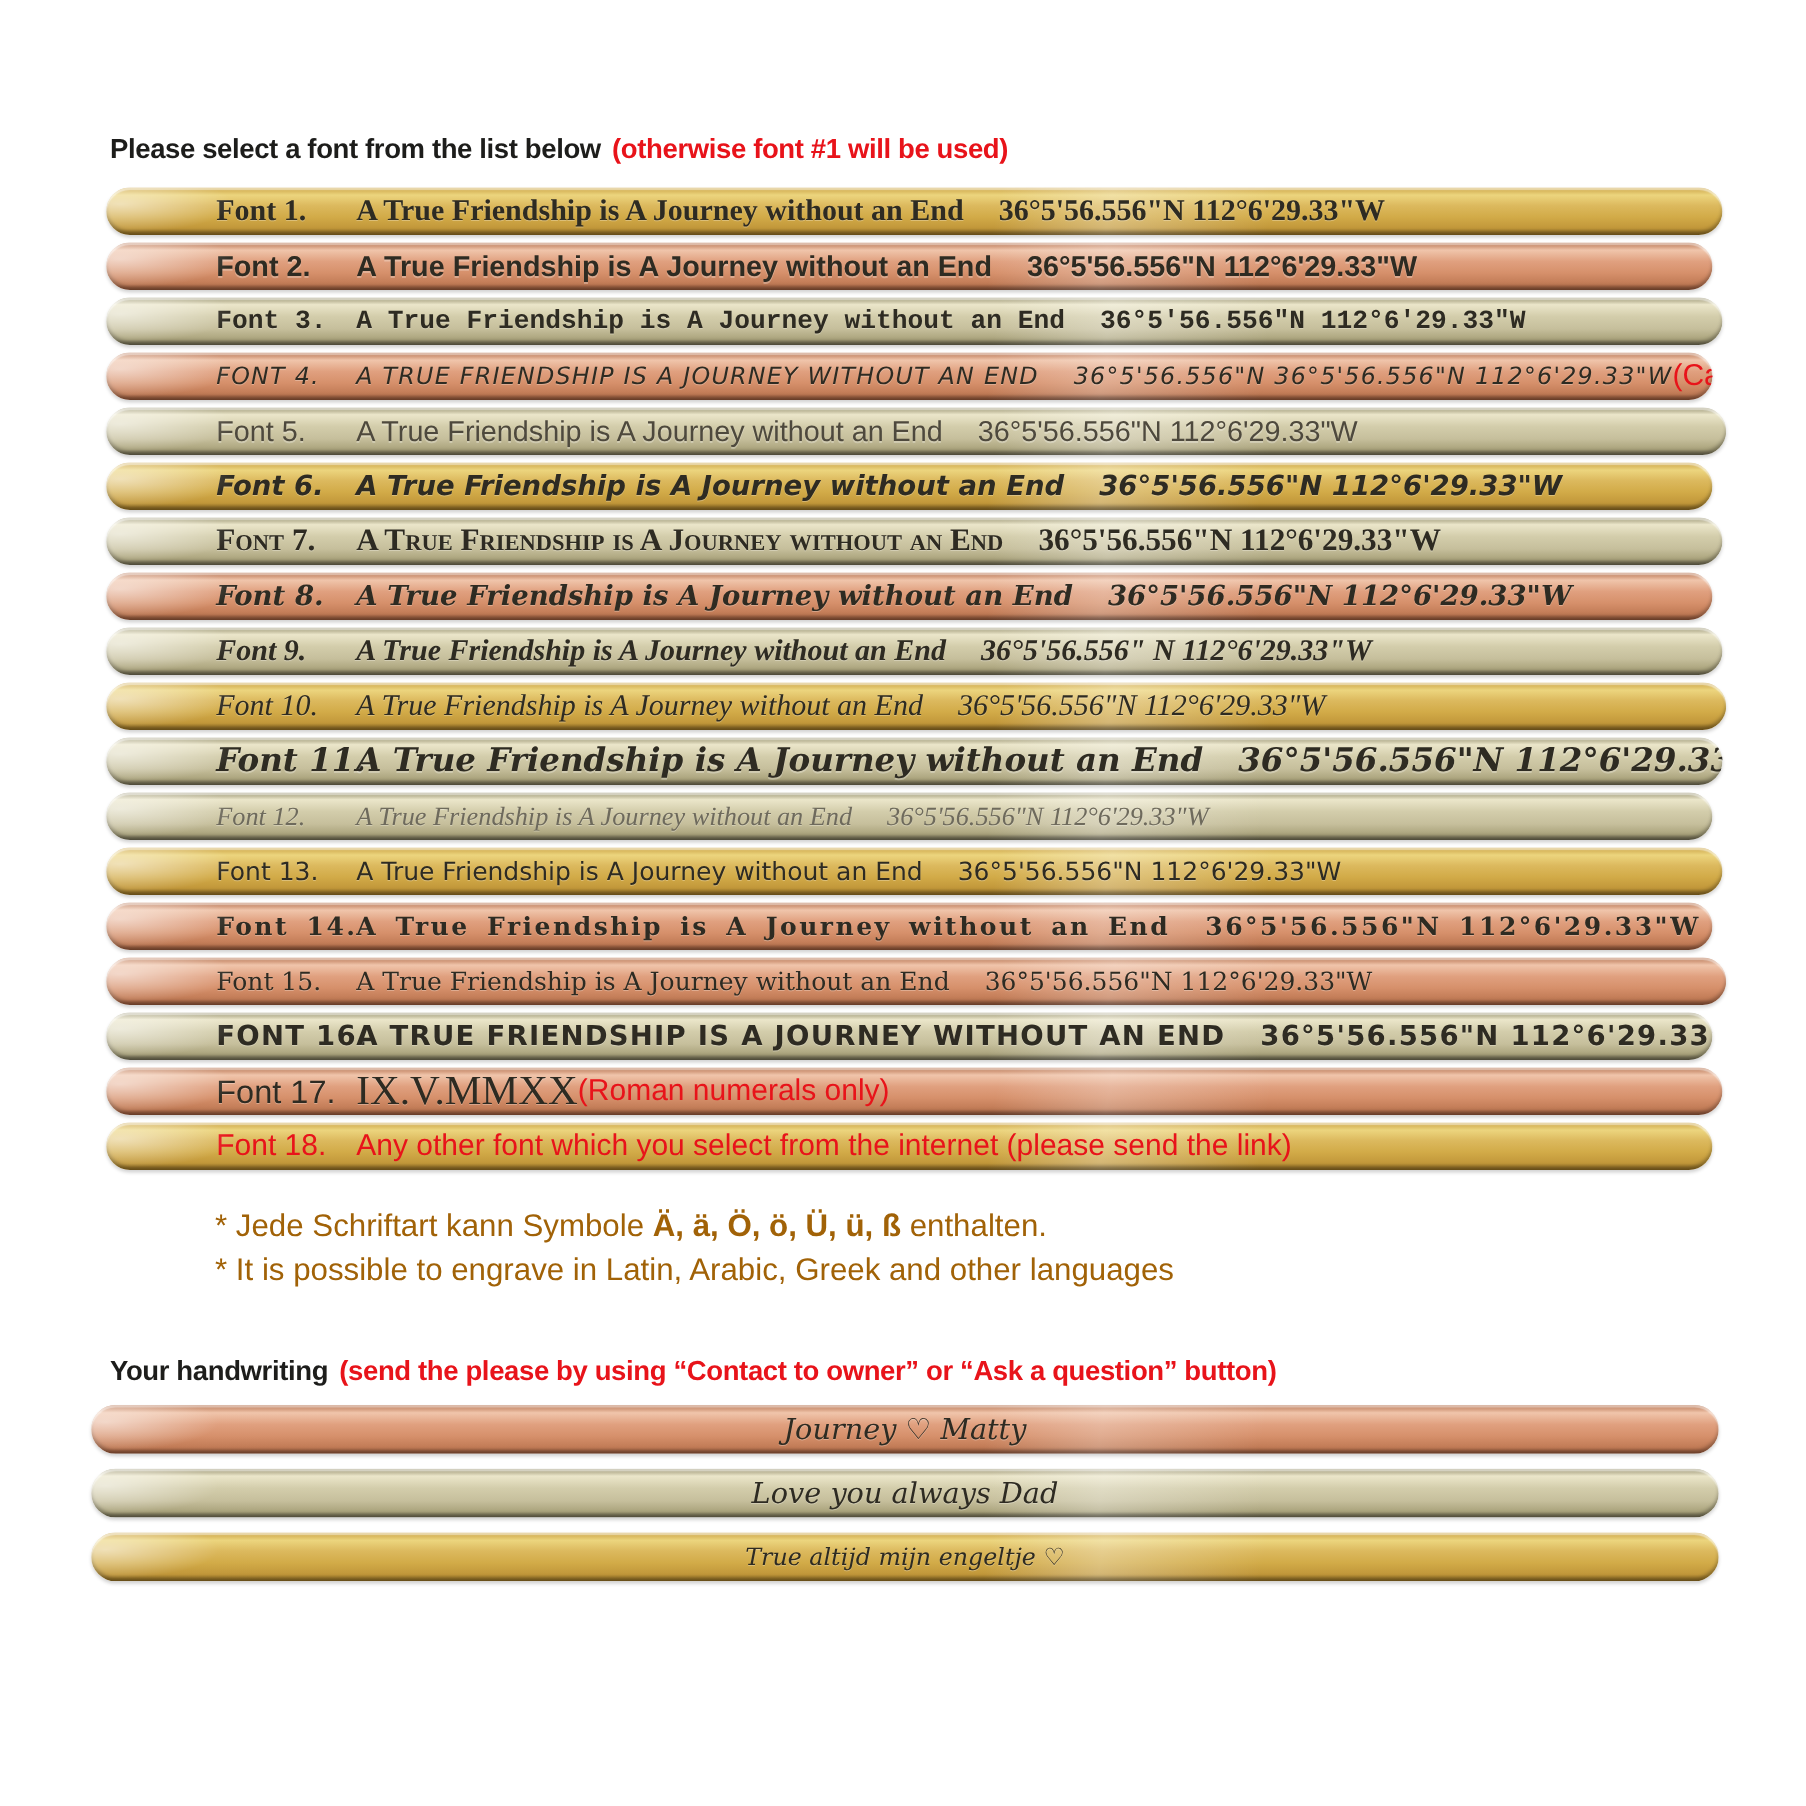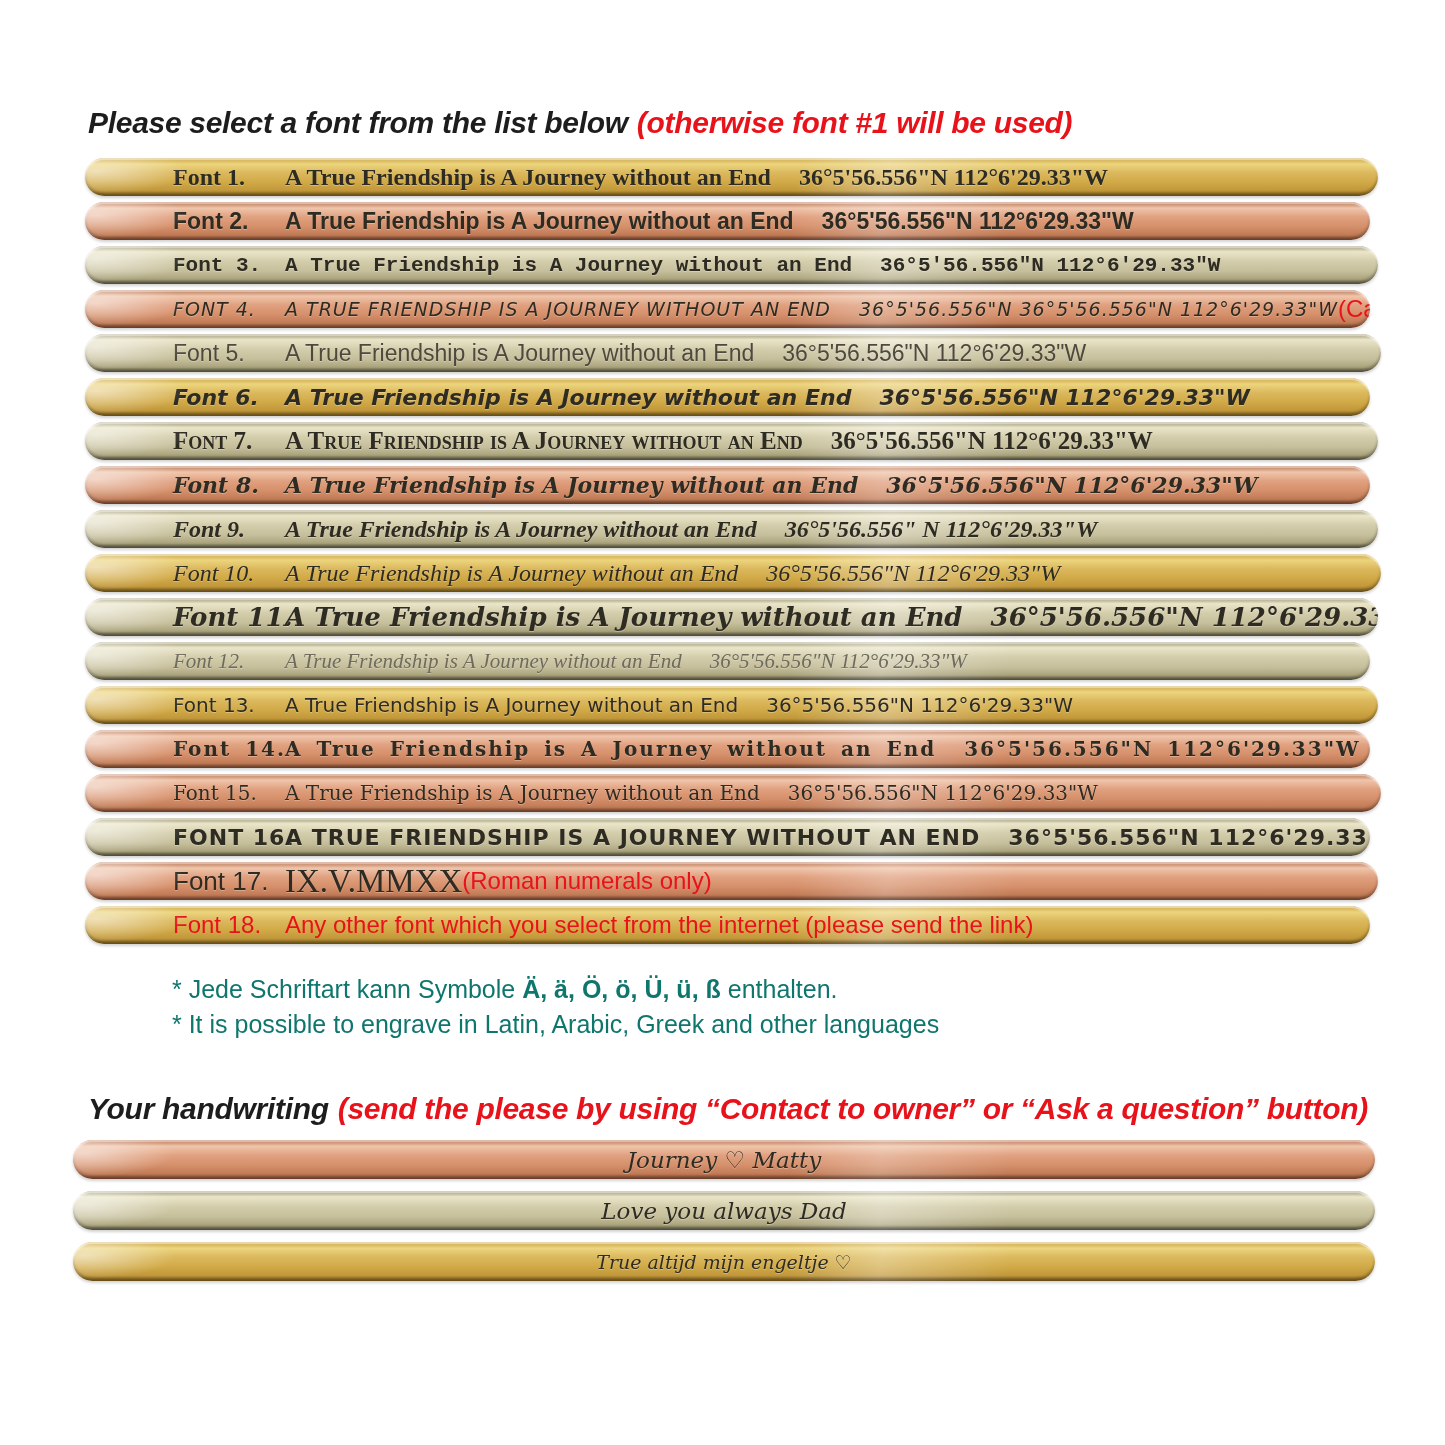--- a/index.html
+++ b/index.html
@@ -2,21 +2,21 @@
 <html><head>
 <meta charset="utf-8">
 <style>
   * { box-sizing: border-box; }
   html,body { margin:0; padding:0; background:#ffffff; }
   body { width:1445px; height:1445px; overflow:hidden; font-family:"Liberation Sans",sans-serif; }
   .page { position:relative; width:1445px; height:1445px; }
 
   
   h1, h2 { font-family:"Liberation Sans",sans-serif; font-weight:700; color:#1d1d1b;
-           font-size:30px; letter-spacing:-0.3px; margin:0;font-style:italic; }
+           font-size:22px; letter-spacing:-0.3px; margin:0; }
   h1 { padding:106px 0 18px 88px; }
   h2 { padding:50px 0 14px 88px; }
   .red { color:#e8131a; }
   h1 .red, h2 .red { margin-left:9px; }
 
   
   .bars { margin-left:85px; width:1293px; }
   .hw-bars { margin-left:73px; width:1302px; }
 
   .bar { position:relative; height:38px; margin-bottom:6px; border-radius:19px;
@@ -71,21 +71,21 @@
   .f13 { font-family:"DejaVu Sans",sans-serif; font-size:20px; }
   .f14 { font-family:"DejaVu Serif",serif; font-weight:700; font-size:20px; letter-spacing:2px; word-spacing:5px; }
   .f15 { font-family:"DejaVu Serif",serif; font-size:20px; }
   .f16 { font-family:"DejaVu Sans",sans-serif; font-weight:700; font-size:22px; letter-spacing:1px; }
   .f17 { font-family:"Liberation Sans",sans-serif; font-size:26px; }
   .f17 .bar-text { font-family:"Liberation Serif",serif; font-size:33px; }
   .f18 { font-family:"Liberation Sans",sans-serif; font-size:24px; }
   .red-text, .red-text .bar-label, .red-text .bar-text { color:#e8131a; text-shadow:none; }
 
   
-  .footnotes { margin:28px 0 0 172px; color:#0f766e; font-size:25px; line-height:35px;
+  .footnotes { margin:28px 0 0 172px; color:#a16207; font-size:25px; line-height:35px;
                font-family:"Liberation Sans",sans-serif; }
   .footnotes p { margin:0; }
   .footnotes b { font-weight:700; }
 
   
   .hw { justify-content:center; height:39px; margin-bottom:12px; border-radius:20px; }
   .hw-text { font-family:"DejaVu Serif",serif; font-style:italic; font-size:23px; white-space:nowrap; }
   .hw-bars .bar:nth-child(3) .hw-text { font-size:19px; }
 </style>
 </head>

